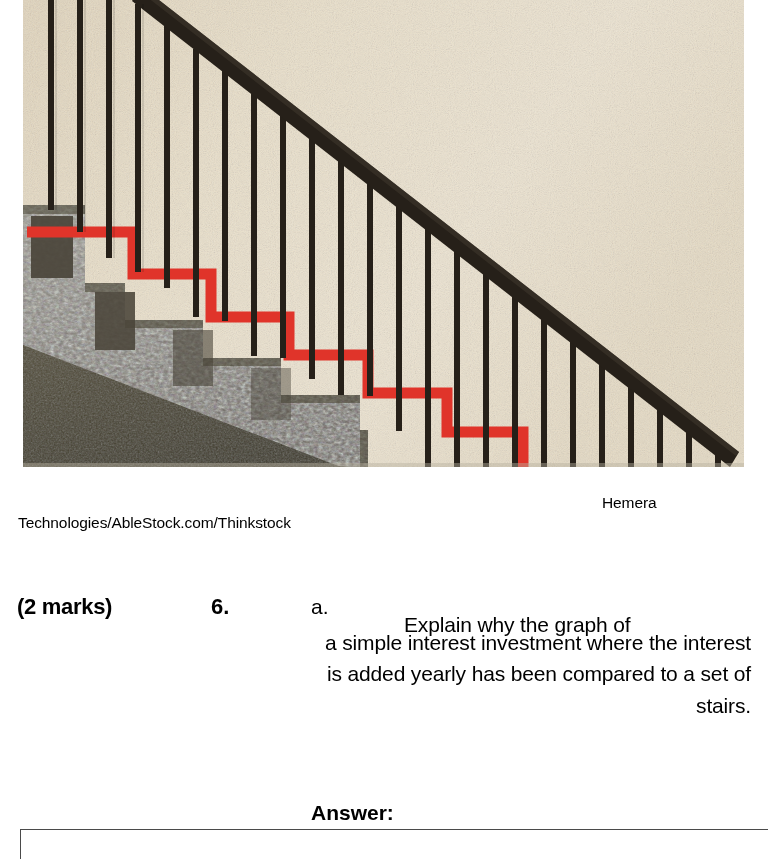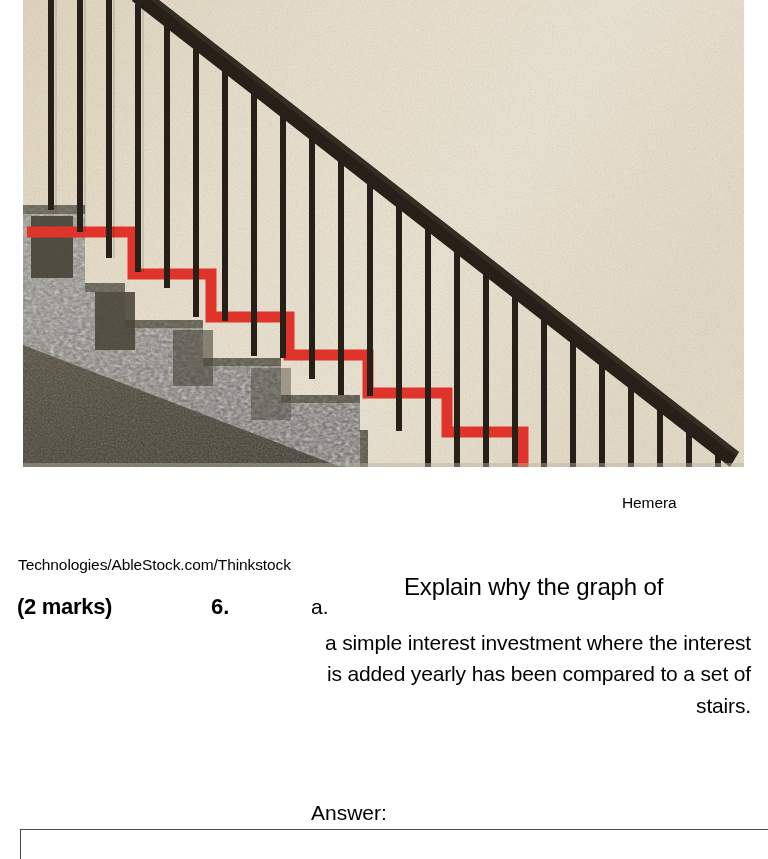--- a/index.html
+++ b/index.html
@@ -35,31 +35,29 @@
 
   
   #photo-credit-line1 {
     position: absolute;
     left: 602px;
     top: 493px;
     font-size: 15.5px;
     line-height: 19px;
     white-space: nowrap;
     letter-spacing: -0.1px;
-    margin-left: 20px;
   }
   #photo-credit-line2 {
     position: absolute;
     left: 18px;
     top: 513px;
     font-size: 15.5px;
     line-height: 19px;
     white-space: nowrap;
     letter-spacing: -0.1px;
-    margin-top: 42px;
   }
 
   
   #marks-label {
     position: absolute;
     left: 17px;
     top: 594px;
     font-size: 22px;
     font-weight: bold;
     white-space: nowrap;
@@ -77,44 +75,44 @@
   #part-label {
     position: absolute;
     left: 311px;
     top: 595px;
     font-size: 21px;
     white-space: nowrap;
   }
   #question-text {
     position: absolute;
     left: 404px;
-    top: 571px;
+    top: 609px;
     width: 344px;
-    font-size: 24px;
+    font-size: 21px;
     line-height: 31.5px;
     letter-spacing: -0.15px;
   }
   #question-text-rest {
     position: absolute;
     left: 311px;
     top: 626.5px;
     width: 440px;
     font-size: 21px;
     line-height: 31.5px;
     letter-spacing: -0.15px;
     text-align: right;
   }
 
   
   #answer-label {
     position: absolute;
     left: 311px;
     top: 801px;
     font-size: 21px;
-    font-weight: normal;
+    font-weight: bold;
     white-space: nowrap;
   }
   #answer-box {
     position: absolute;
     left: 20px;
     top: 829px;
     width: 760px;
     height: 60px;
     border: 1.5px solid #4a4a4a;
     background: #ffffff;

